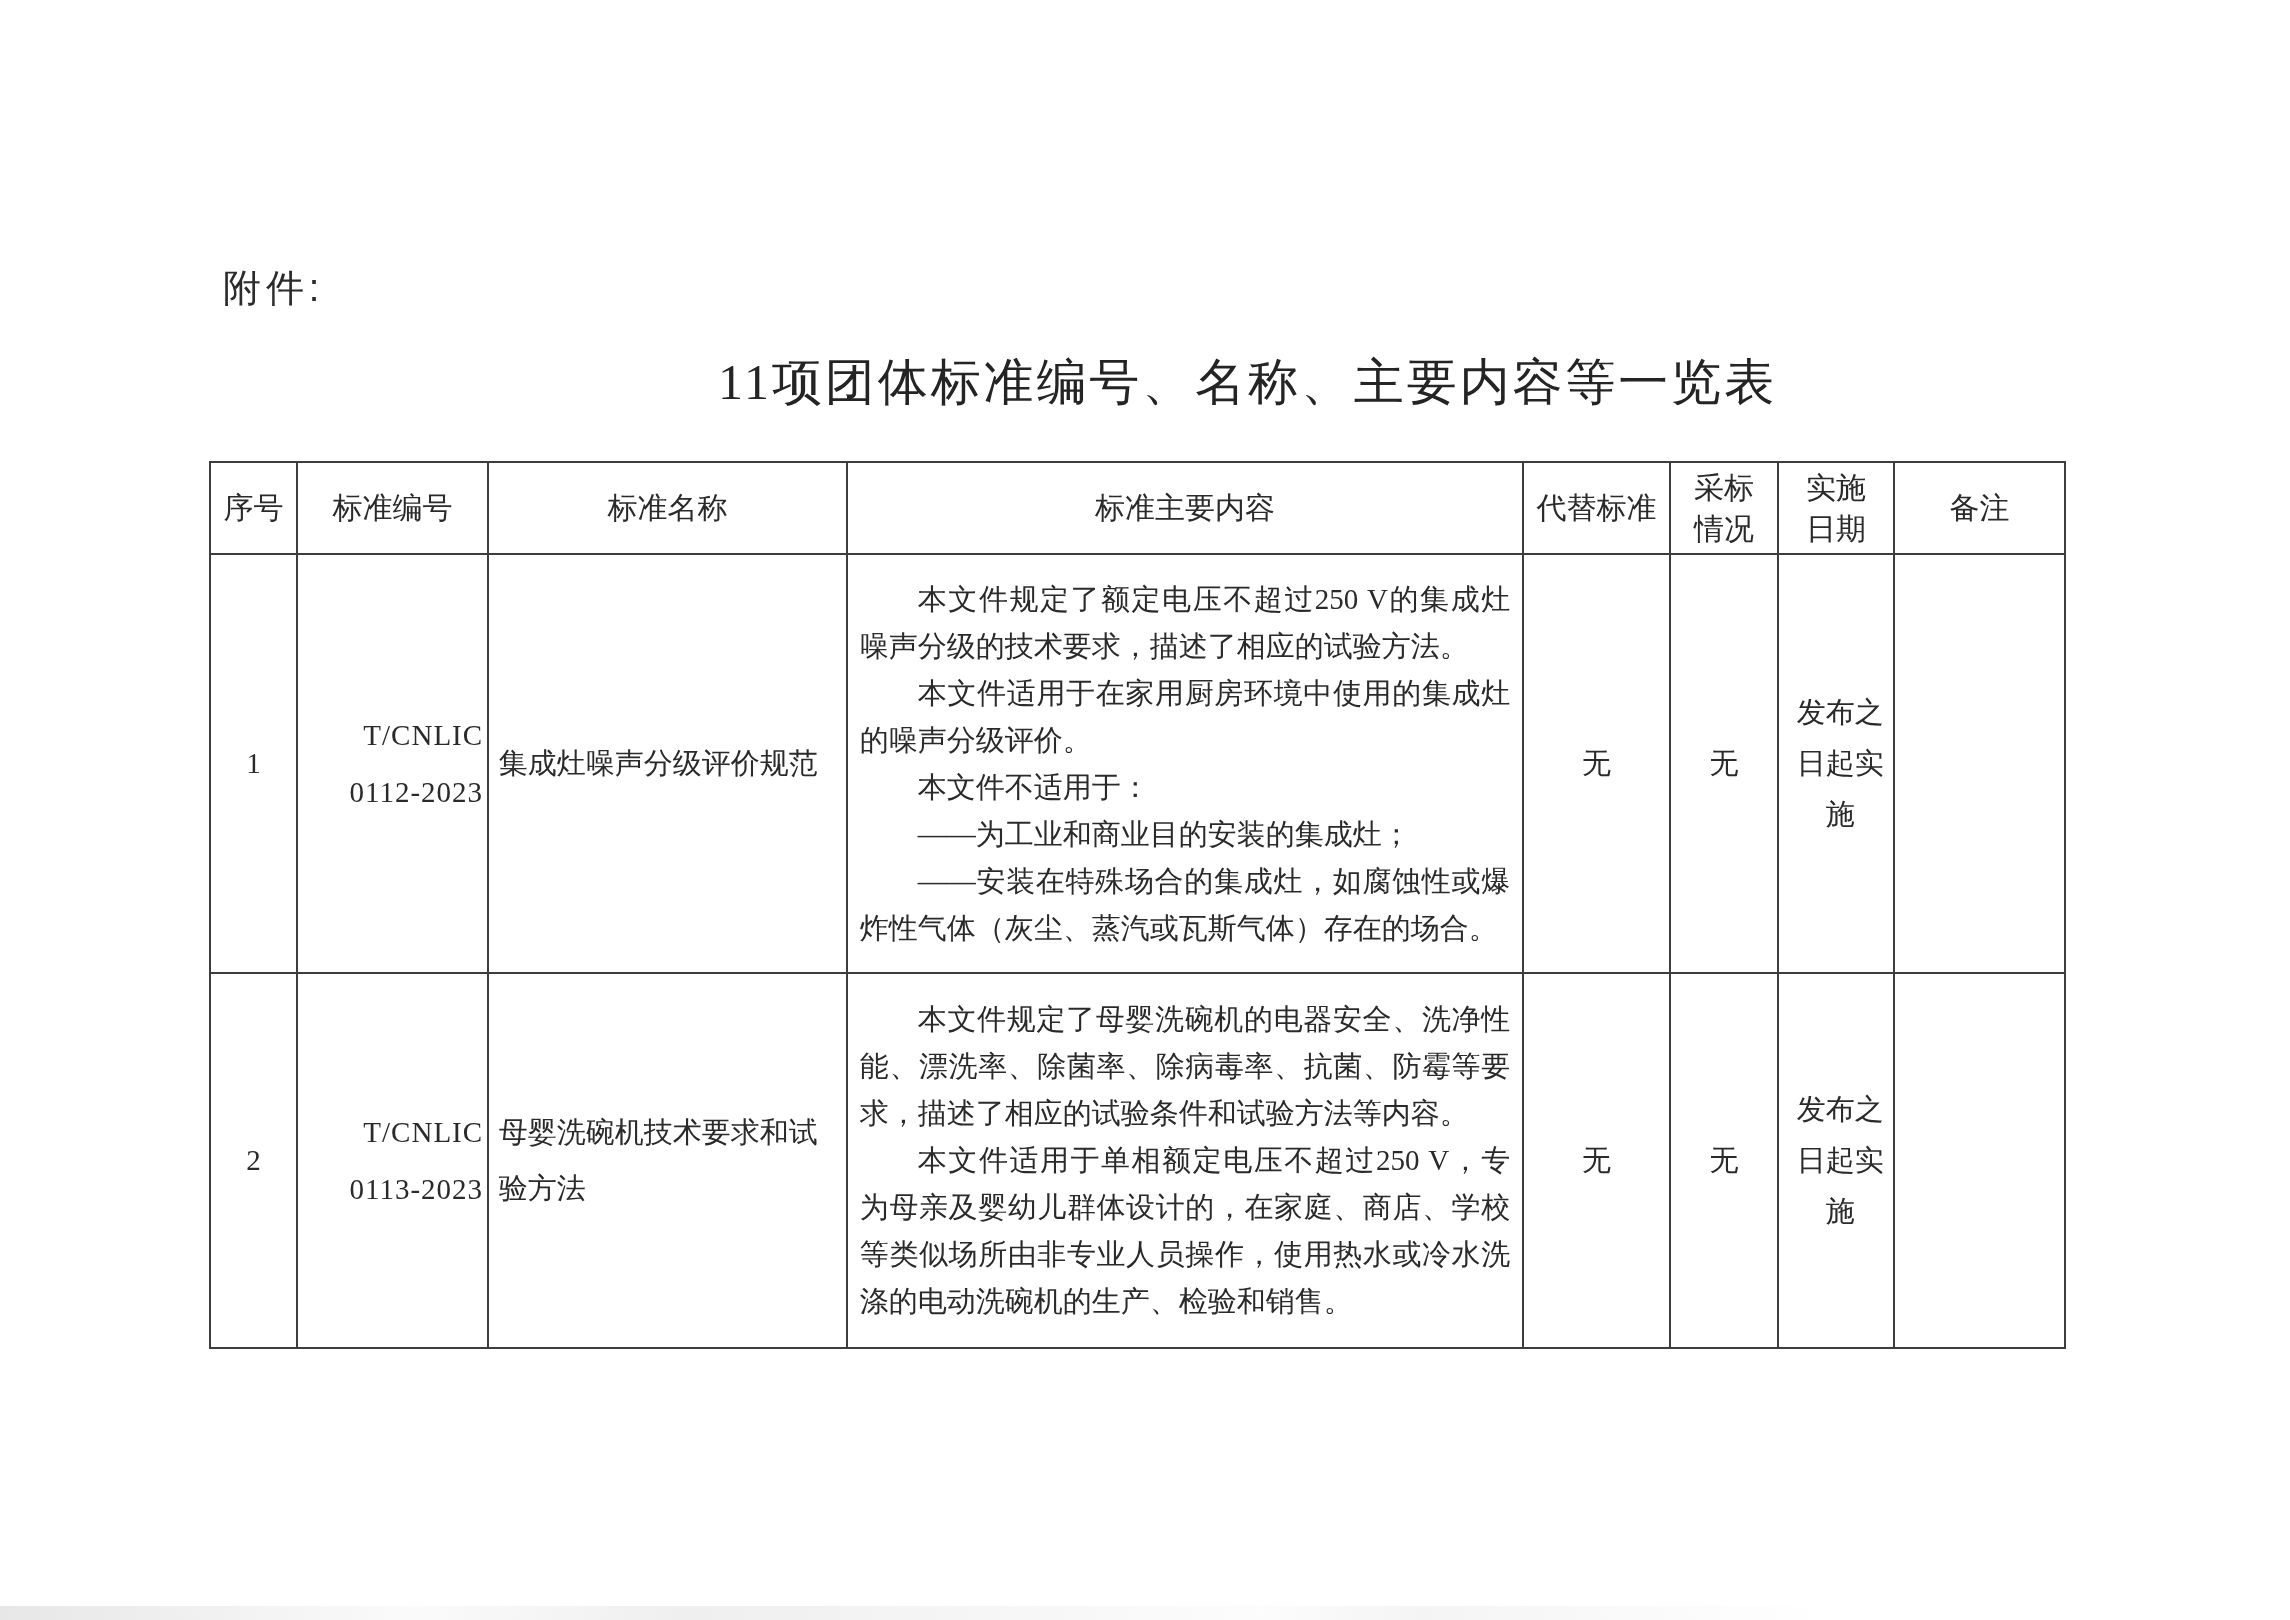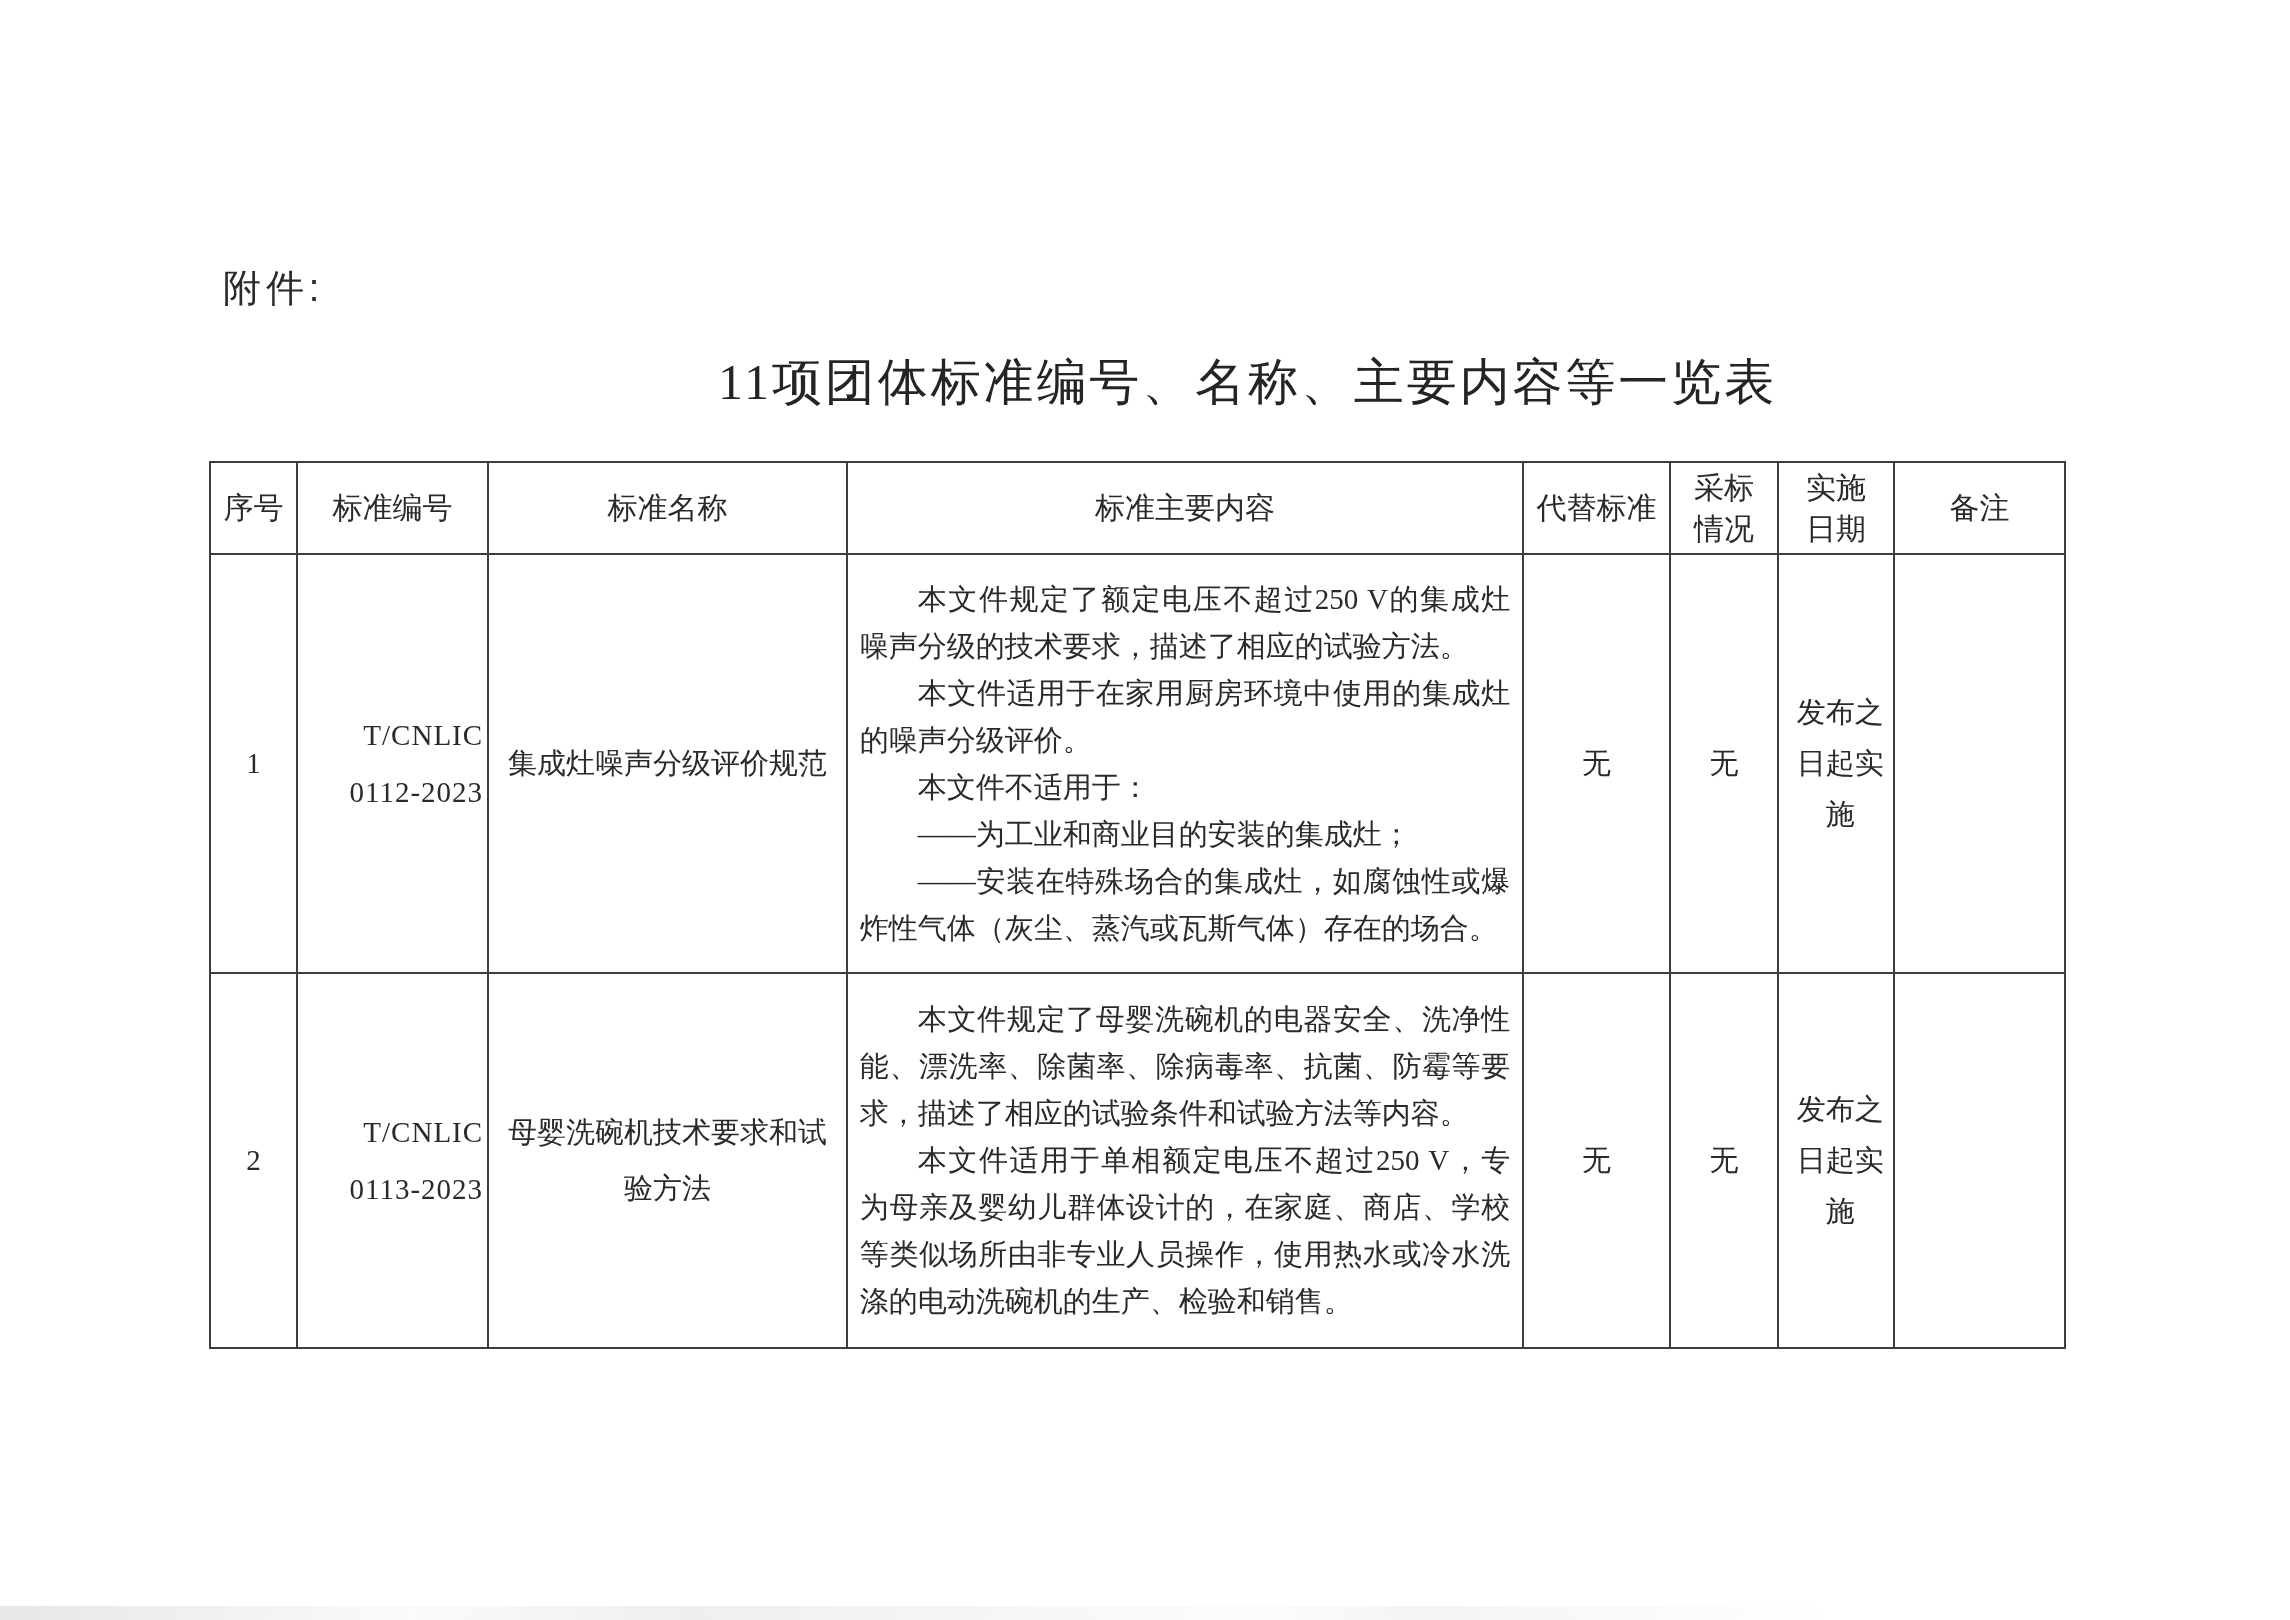--- a/index.html
+++ b/index.html
@@ -79,21 +79,21 @@
     line-height: 1.38;
     color: #2a2a2a;
   }
   .standards td {
     font-size: 29px;
     color: #2a2a2a;
   }
   td.c { text-align: center; padding: 0 17px; }
   td.code { text-align: right; padding: 0 3.9px; }
   td.code .code-line { line-height: 1.95; letter-spacing: 1px; }
-  td.name { text-align: center; padding: 0 9.8px; line-height: 1.9; }
+  td.name { text-align: left; padding: 0 9.8px; line-height: 1.9; }
   td.content { text-align: left; padding: 3.9px 11.8px; border-radius: 14px; }
   td.content p {
     margin: 0;
     text-indent: 2em;
     line-height: 47px;
     text-align: justify;
   }
   .w2 { display: inline-block; width: 2em; text-align: center; }
   .w3 { display: inline-block; width: 3.05em; line-height: 1.75; }
 </style>

